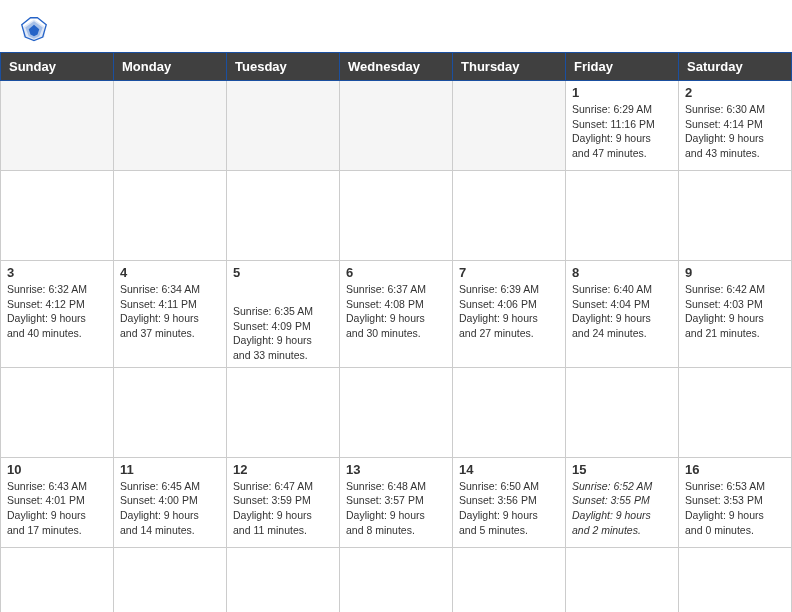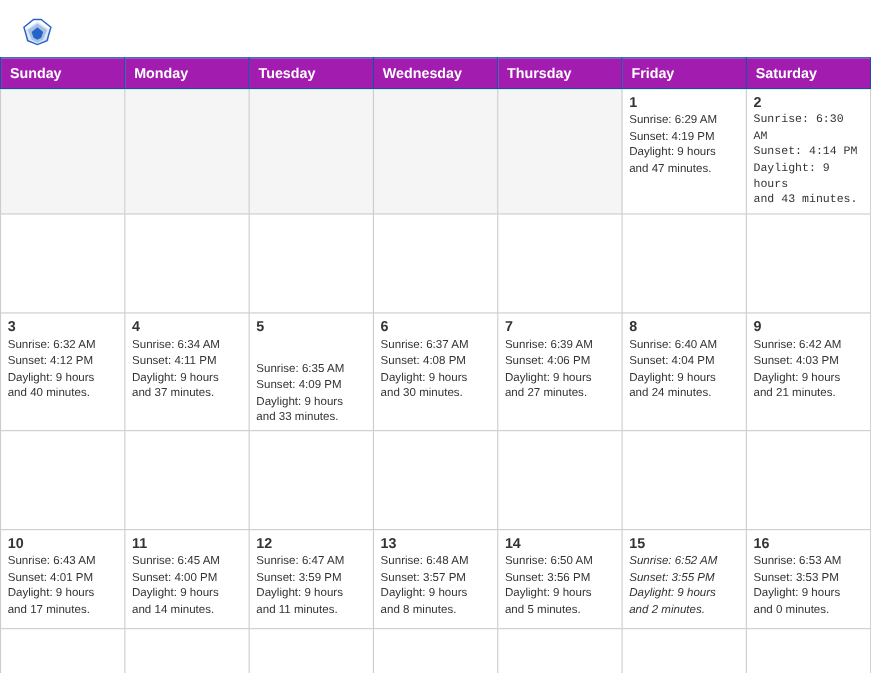--- a/index.html
+++ b/index.html
@@ -42,21 +42,21 @@
     .subtitle {
       font-size: 15px;
       color: #555;
     }
     .calendar {
       width: 100%;
       border-collapse: collapse;
       margin: 0;
     }
     .calendar thead tr th {
-      background: #a21caf;
+      background: #404040;
       color: #fff;
       font-size: 13px;
       font-weight: bold;
       padding: 6px 8px;
       border: 1px solid #1a4fa0;
       text-align: left;
     }
     .calendar tbody tr td {
       vertical-align: top;
       border: 1px solid #ccc;
@@ -128,27 +128,27 @@
   <tbody id="calendar-body">
   <tr>
         <td class="empty"></td>
         <td class="empty"></td>
         <td class="empty"></td>
         <td class="empty"></td>
         <td class="empty"></td>
         <td>
           <span class="day-number">1</span>
           <div class="day-info" style="white-space: pre-line;">Sunrise: 6:29 AM
-Sunset: 4:19 PM
+Sunset: 11:16 PM
 Daylight: 9 hours
 and 47 minutes.</div>
         </td>
         <td>
           <span class="day-number">2</span>
-          <div class="day-info" style="white-space: pre-line; font-family: Liberation Mono, monospace;">Sunrise: 6:30 AM
+          <div class="day-info" style="white-space: pre-line;">Sunrise: 6:30 AM
 Sunset: 4:14 PM
 Daylight: 9 hours
 and 43 minutes.</div>
         </td>
       </tr>
       <tr class="row-separator">
         <td></td>
         <td></td>
         <td></td>
         <td></td>

